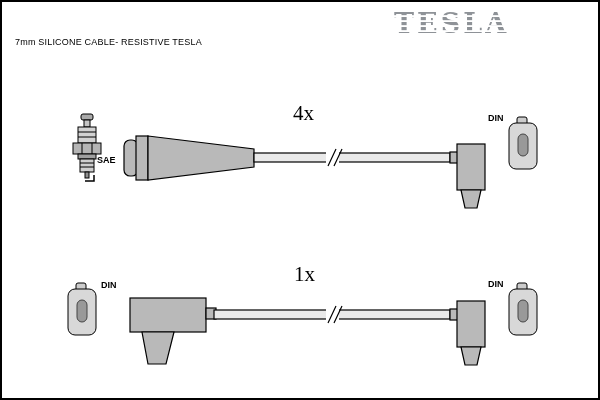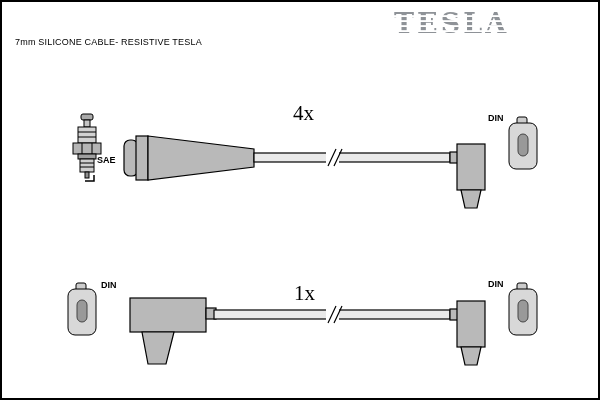--- a/index.html
+++ b/index.html
@@ -7,21 +7,21 @@
     position:relative;width:600px;height:400px;box-sizing:border-box;
     border:2px solid #000;background:#fff;
     font-family:"Liberation Sans",sans-serif;color:#000;
   }
   .art{position:absolute;left:0;top:0;width:600px;height:400px;}
   .label{position:absolute;white-space:nowrap;}
   .part-number{left:13px;top:9px;font-size:18px;font-weight:bold;letter-spacing:.5px;}
   .subtitle{left:13px;top:35px;font-size:9px;letter-spacing:.2px;}
   .qty{font-size:21px;font-family:Liberation Serif, serif;}
   .qty-row1{left:291px;top:99px;}
-  .qty-row2{left:292px;top:260px;margin-top:19px;}
+  .qty-row2{left:292px;top:260px;}
   .small-label{font-size:9px;font-weight:bold;}
   .sae-label{left:95px;top:113px;margin-top:40px;}
   .din-top-right{left:486px;top:111px;}
   .din-bottom-left{left:99px;top:278px;}
   .din-bottom-right{left:486px;top:277px;}
 </style>
 </head>
 <body>
 
 <div class="canvas">

